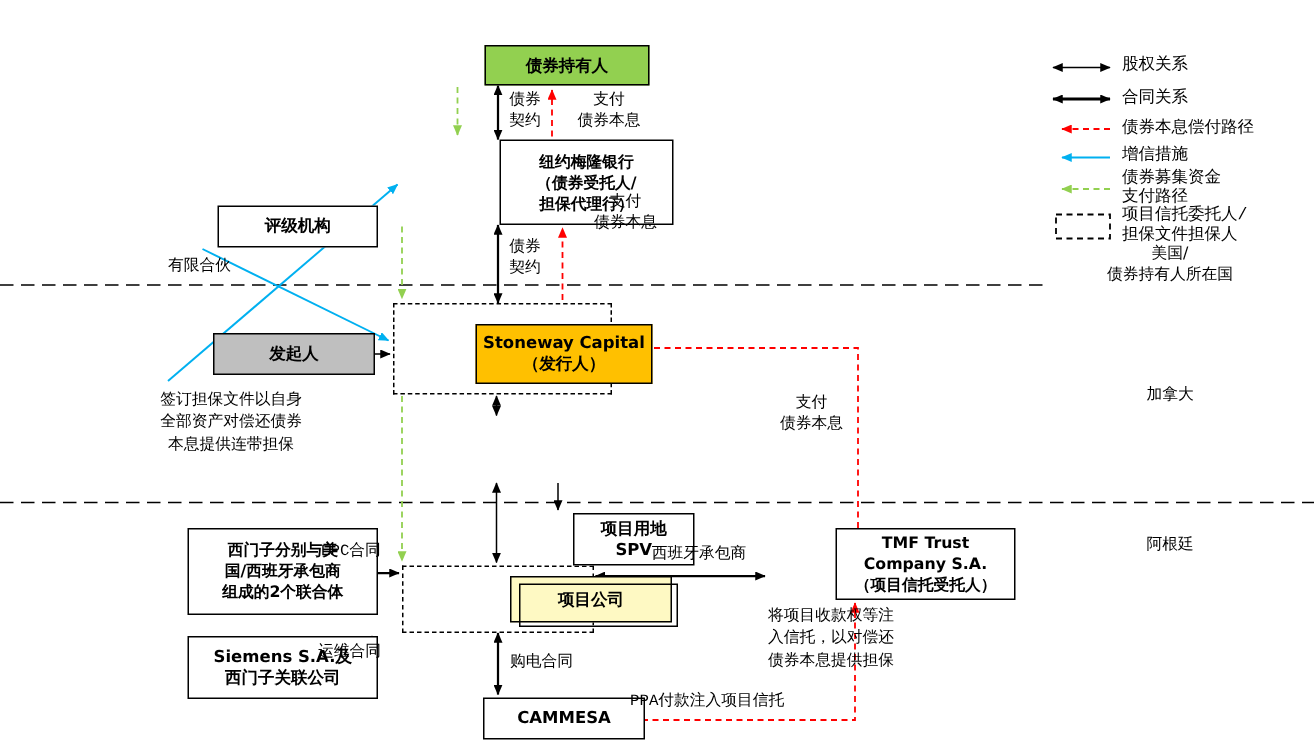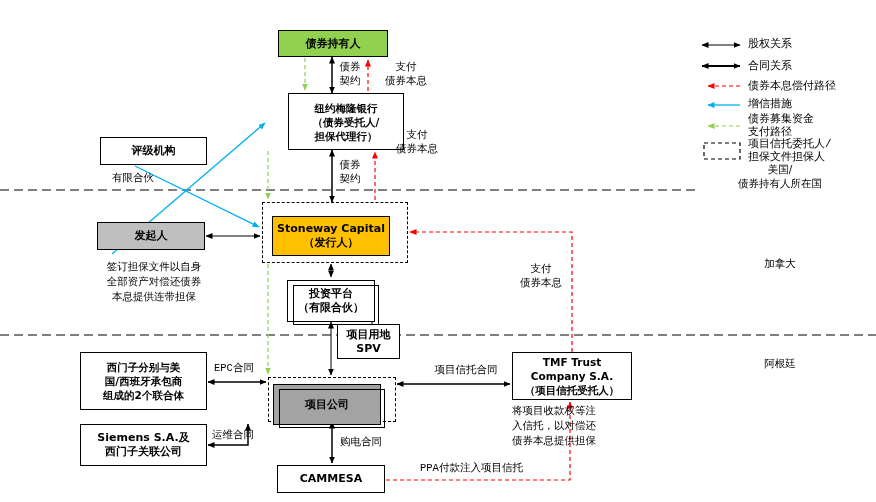--- a/index.html
+++ b/index.html
@@ -1,21 +1,21 @@
 <!DOCTYPE html>
 <html><head>
 <meta charset="utf-8">
 <style>
   html,body{margin:0;padding:0;background:#fff;}
   .canvas{position:relative;width:876px;height:502px;background:#fff;
           font-family:"DejaVu Sans","Liberation Sans",sans-serif;overflow:hidden;color:#000;}
   .wires{position:absolute;left:0;top:0;z-index:0;}
   .node{position:absolute;box-sizing:border-box;border:1.3px solid #000;background:#fff;
         display:flex;align-items:center;justify-content:center;text-align:center;
-        font-weight:bold;font-size:11px;line-height:14px;white-space:pre-line;z-index:1;}
+        font-weight:bold;font-size:11px;line-height:14px;white-space:pre-line;z-index:1;margin-left:45px;}
   .node.small{font-size:10.5px;line-height:14px;}
   .stack::after{content:"";position:absolute;left:5px;top:4px;width:100%;height:100%;
         border:1px solid #000;z-index:-1;box-sizing:border-box;}
   .outline{position:absolute;box-sizing:border-box;border:1.6px dashed #000;z-index:0;}
   .wl{position:absolute;font-size:10.5px;line-height:14px;white-space:pre-line;z-index:2;font-family:Liberation Mono, monospace;}
   .wl.note{line-height:15px;text-align:center;}
   .tc{text-align:center;}
   .legend-label{position:absolute;left:748px;font-size:11px;line-height:13px;
         white-space:pre-line;z-index:2;font-family:Liberation Mono, monospace;}
   .region-label{position:absolute;left:700px;width:160px;text-align:center;
@@ -95,25 +95,23 @@
   <div class="outline" style="left:268px;top:377px;width:128px;height:45px"></div>
 
   <div class="node" style="left:278px;top:30px;width:110px;height:27px;background:#92D050">债券持有人</div>
   <div class="node small" style="left:288px;top:93px;width:116px;height:57px">纽约梅隆银行
 （债券受托人/
 担保代理行）</div>
   <div class="node" style="left:100px;top:137px;width:107px;height:28px">评级机构</div>
   <div class="node" style="left:97px;top:222px;width:108px;height:28px;background:#BFBFBF">发起人</div>
   <div class="node" style="left:272px;top:216px;width:118px;height:40px;background:#FFC000">Stoneway Capital
 （发行人）</div>
-  <div class="node stack" style="left:287px;top:280px;width:88px;height:42px">投资平台
-（有限合伙）</div>
-  <div class="node" style="left:337px;top:324px;width:63px;height:35px">项目用地
+  <div class="node" style="left:337px;top:342px;width:81px;height:35px">项目用地
 SPV</div>
-  <div class="node stack" style="left:273px;top:384px;width:108px;height:41px;background:#a3a3a3">项目公司</div>
+  <div class="node stack" style="left:295px;top:384px;width:108px;height:31px;background:#fef9c3">项目公司</div>
   <div class="node small" style="left:80px;top:352px;width:127px;height:58px">西门子分别与美
 国/西班牙承包商
 组成的2个联合体</div>
   <div class="node" style="left:80px;top:424px;width:127px;height:42px">Siemens S.A.及
 西门子关联公司</div>
   <div class="node" style="left:277px;top:465px;width:108px;height:28px">CAMMESA</div>
   <div class="node small" style="left:512px;top:352px;width:120px;height:48px">TMF Trust
 Company S.A.
 （项目信托受托人）</div>
 
@@ -125,21 +123,21 @@
 契约</div>
   <div class="wl tc" style="left:390px;top:128px;width:54px">支付
 债券本息</div>
   <div class="wl" style="left:112px;top:171px;width:60px">有限合伙</div>
   <div class="wl note" style="left:98px;top:260px;width:112px">签订担保文件以自身
 全部资产对偿还债券
 本息提供连带担保</div>
   <div class="wl" style="left:214px;top:361px;width:52px">EPC合同</div>
   <div class="wl" style="left:212px;top:428px;width:52px">运维合同</div>
   <div class="wl" style="left:340px;top:435px;width:52px">购电合同</div>
-  <div class="wl tc" style="left:426px;top:363px;width:80px">项目信托合同</div>
+  <div class="wl tc" style="left:426px;top:363px;width:80px">西班牙承包商</div>
   <div class="wl note" style="left:502px;top:404px;width:104px">将项目收款权等注
 入信托，以对偿还
 债券本息提供担保</div>
   <div class="wl tc" style="left:514px;top:262px;width:54px">支付
 债券本息</div>
   <div class="wl" style="left:420px;top:461px;width:120px">PPA付款注入项目信托</div>
 
   <div class="legend-label" style="top:38px">股权关系</div>
   <div class="legend-label" style="top:60px">合同关系</div>
   <div class="legend-label" style="top:80px">债券本息偿付路径</div>

